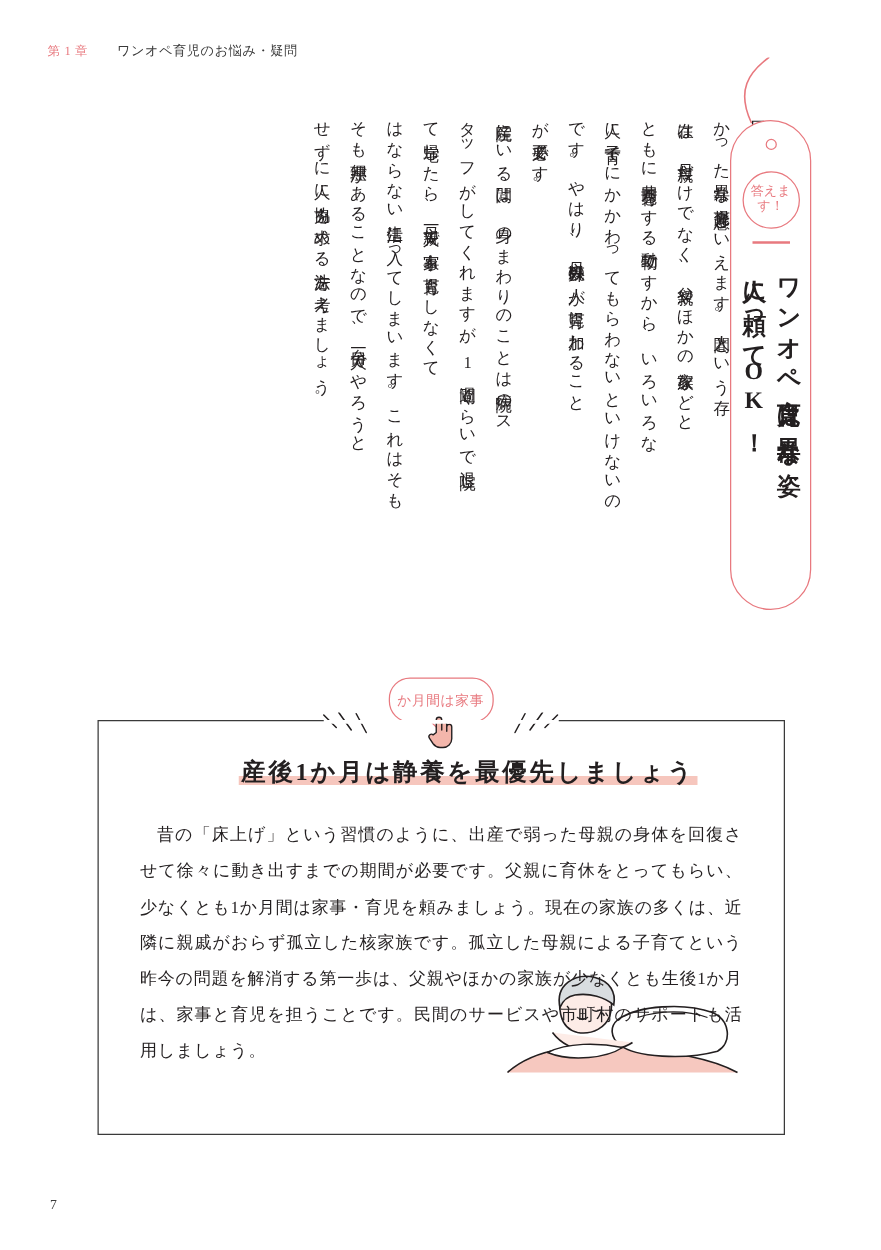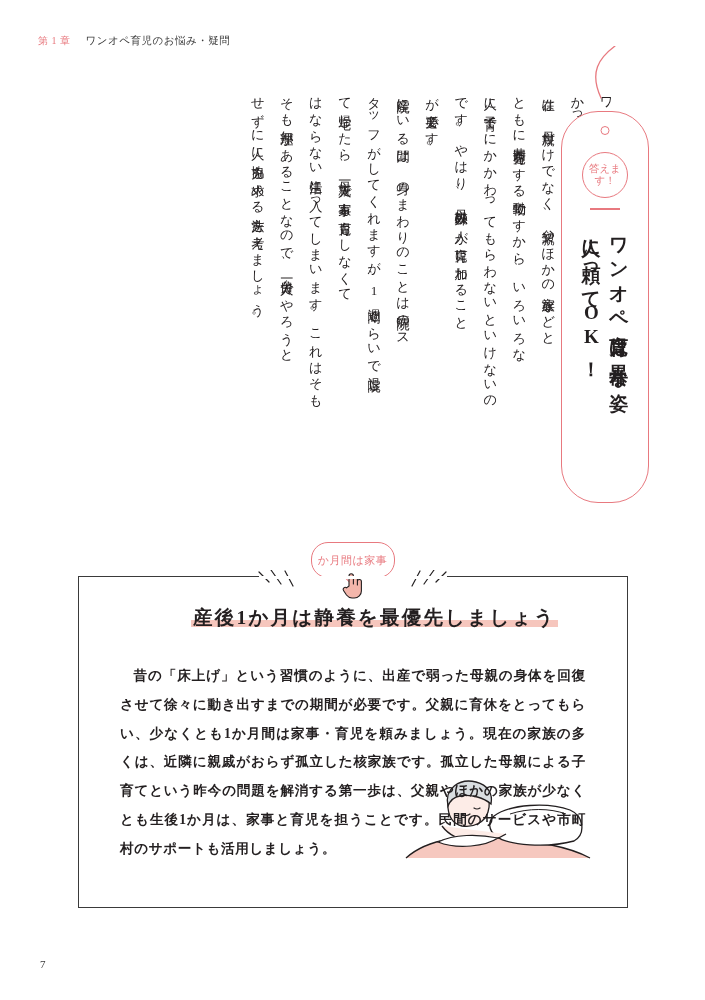--- a/index.html
+++ b/index.html
@@ -16,21 +16,21 @@
     overflow: hidden;
   }
 
   
   .header {
     position: absolute;
     top: 34px;
     left: 38px;
     display: flex;
     align-items: flex-end;
-    gap: 0;
+    gap: 8px;
     font-size: 10.5px;
     letter-spacing: 0.5px;
   }
   .chapter-no {
     color: #e8797f;
     font-size: 10px;
   }
   .chapter-title {
     color: #3a3a3a;
     font-size: 10.5px;
@@ -57,23 +57,23 @@
     letter-spacing: 1.3px;
     height: 400px;
     margin-left: 2px;
     color: #231f20;
     font-family: "Liberation Serif", "DejaVu Serif", serif;
   }
 
   
   .tag {
     position: absolute;
-    top: 111px;
+    top: 96px;
     right: 56px;
-    width: 88px;
+    width: 65px;
     height: 392px;
     border: 1.6px solid #e8797f;
     border-radius: 37px;
     background: #ffffff;
     box-sizing: border-box;
   }
   .tag-hole {
     position: absolute;
     top: 14px;
     left: 50%;
@@ -236,21 +236,21 @@
     position: absolute;
     top: 650px;
     left: 108px;
     width: 490px;
     font-size: 13.6px;
     line-height: 2.12;
     letter-spacing: 0.6px;
     text-align: justify;
     color: #231f20;
   }
-  .body-text p { margin: 12px; text-indent: 1em; font-weight: bold; }
+  .body-text p { margin: 4px; text-indent: 1em; }
 
   
   .illo {
     position: absolute;
     left: 398px;
     top: 742px;
     width: 200px;
     height: 130px;
   }
 

